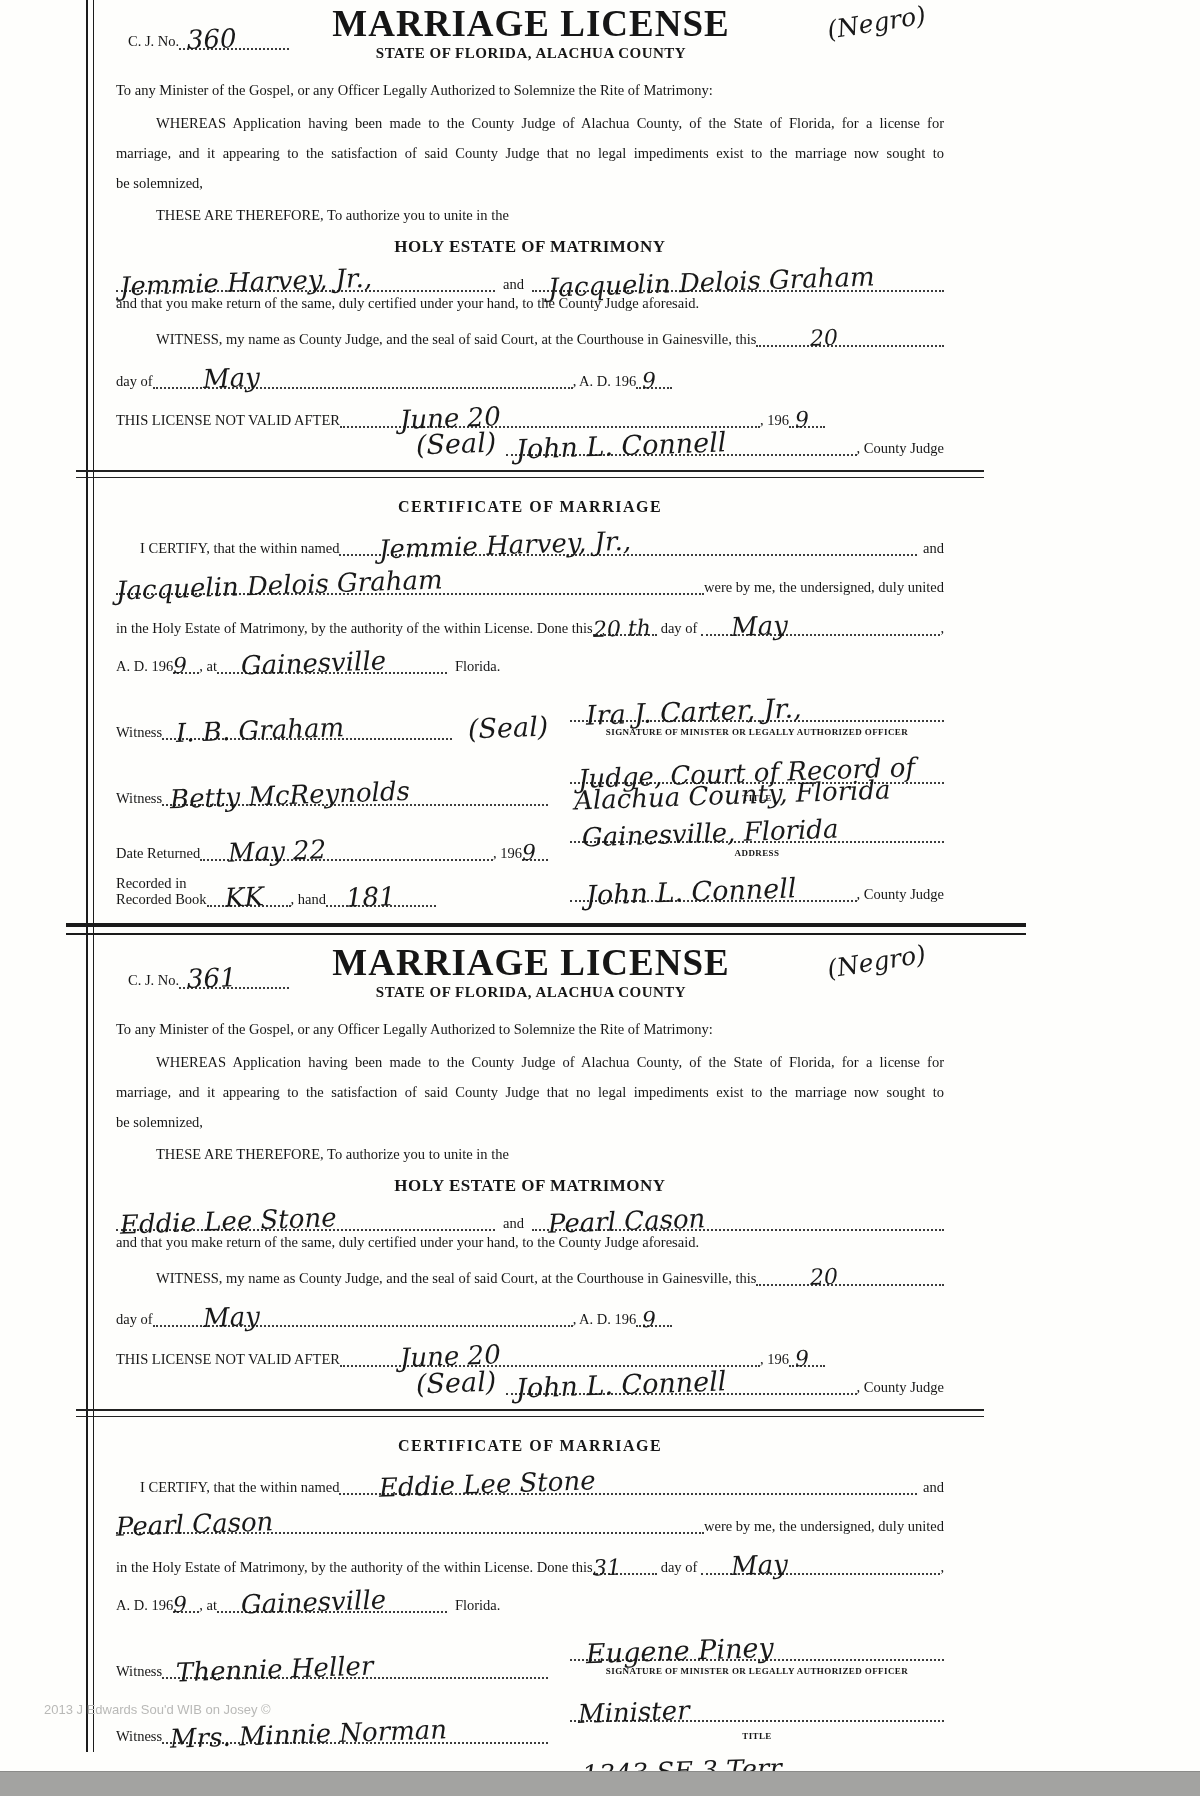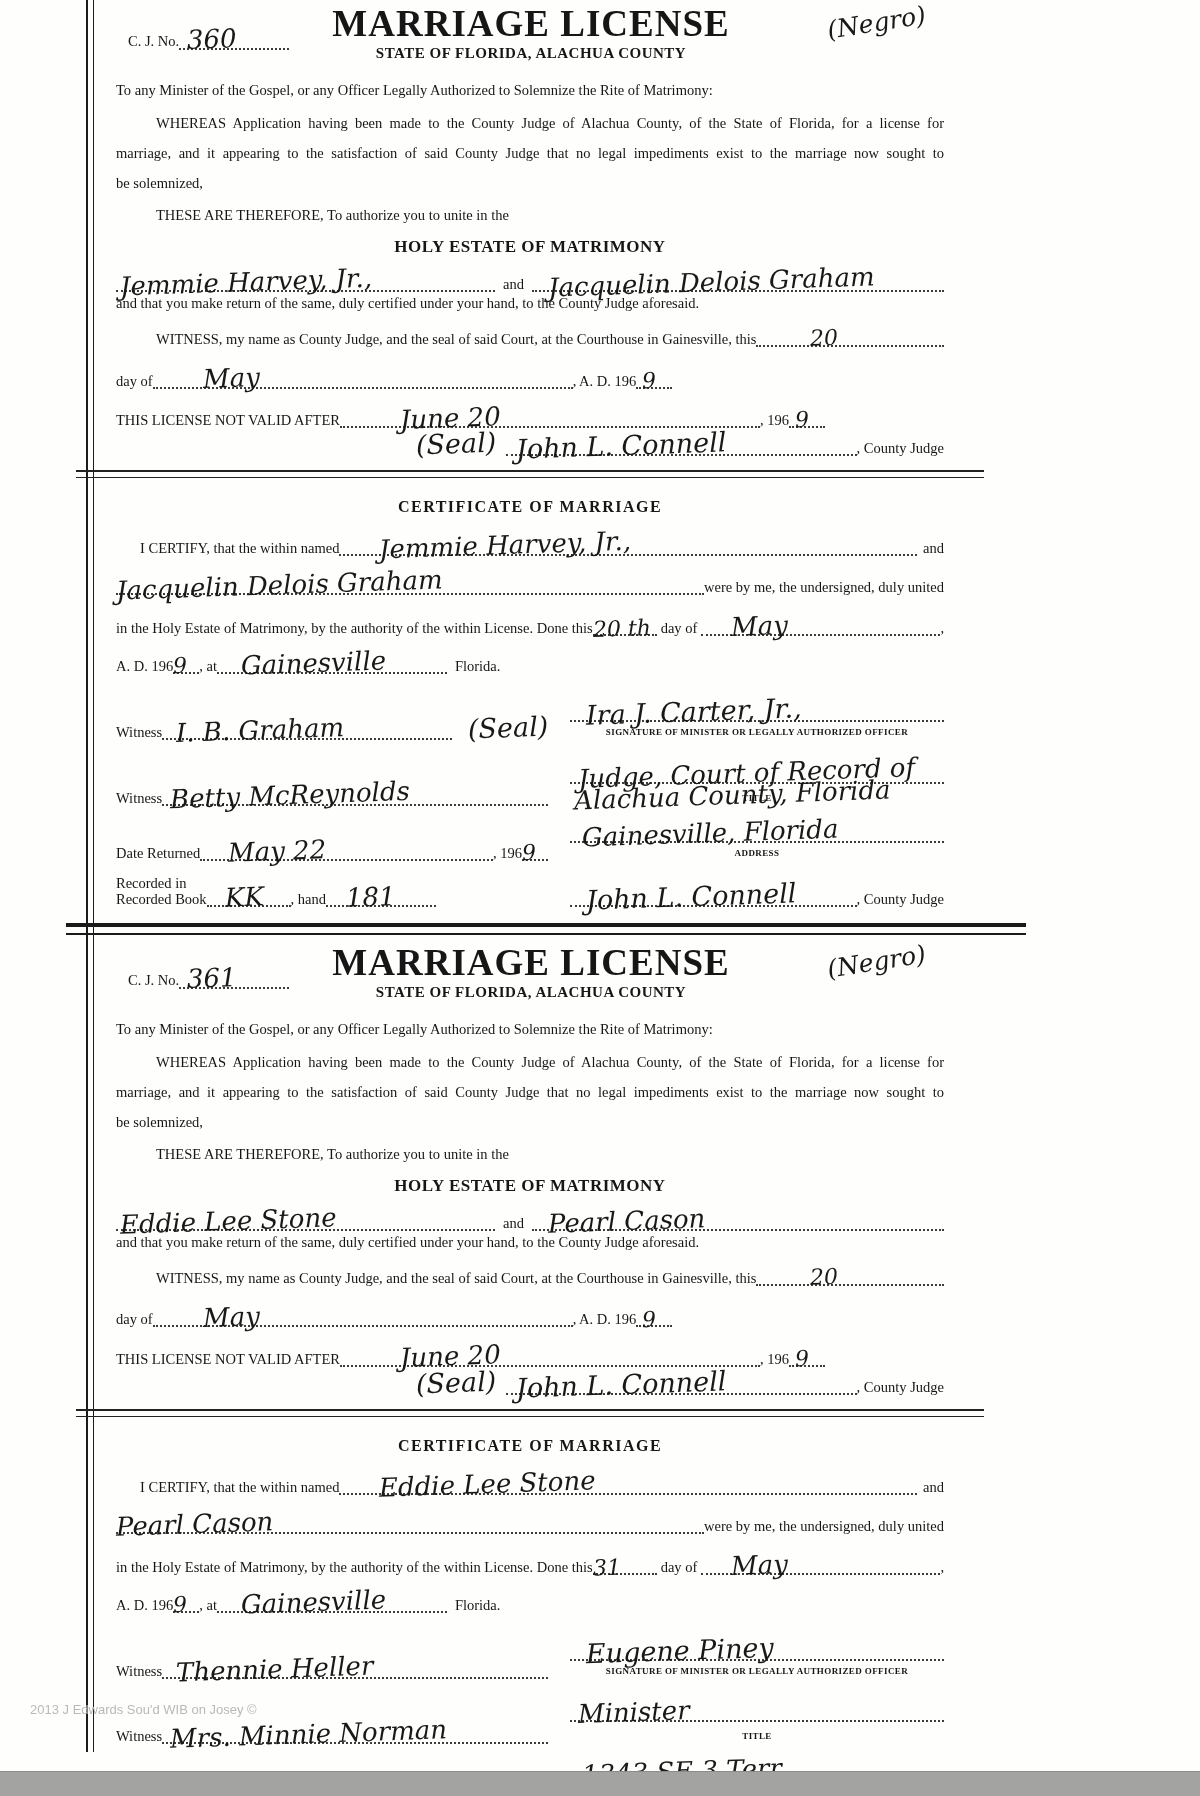--- a/index.html
+++ b/index.html
@@ -52,21 +52,21 @@
   .head-center{position:absolute;left:150px;width:530px;top:0;}
   .race-note{position:absolute;right:18px;top:6px;}
   .race-note .hw{transform:rotate(-9deg);font-size:25px;}
 
   
   .two-col{display:flex;align-items:flex-end;}
   .col-l{width:432px;display:flex;align-items:flex-end;}
   .col-r{flex:1;margin-left:22px;}
 
   .watermark{
-    position:absolute;left:30px;top:1702px;color:#b9b9b7;
+    position:absolute;left:44px;top:1702px;color:#b9b9b7;
     font-family:"Liberation Sans", sans-serif;font-size:13px;
   }
   .bottom-strip{position:absolute;left:0;bottom:0;width:1200px;height:24px;background:#a3a3a1;border-top:1px solid #8b8b89;}
 </style>
 </head>
 <body>
 
 <div class="page">
   <div class="left-rule"></div>
 
@@ -238,21 +238,21 @@
             </span>
         </div>
         <div class="col-r">
           <div class="dot">
               <span class="hw hw-lg" style="margin-left:12px;">Gainesville, Florida</span>
             </div>
           <div class="tiny-label" style="margin-top:2px;">ADDRESS</div>
         </div>
       </div>
 
-      <div class="two-col body-txt" style="margin-top:14px;">
+      <div class="two-col body-txt" style="margin-top:14px;align-items:center;">
         <div class="col-l">
           <span class="lbl" style="line-height:16px;"><span>Recorded in</span><br><span>Recorded Book</span></span>
           <span class="dot" style="width:84px;">
               <span class="hw hw-lg" style="margin-left:18px;">KK</span>
             </span>
           <span class="lbl">, hand</span>
           <span class="dot" style="width:110px;">
               <span class="hw hw-lg" style="margin-left:20px;">181</span>
             </span>
           <span class="lbl" style="padding-left:8px;"></span>

